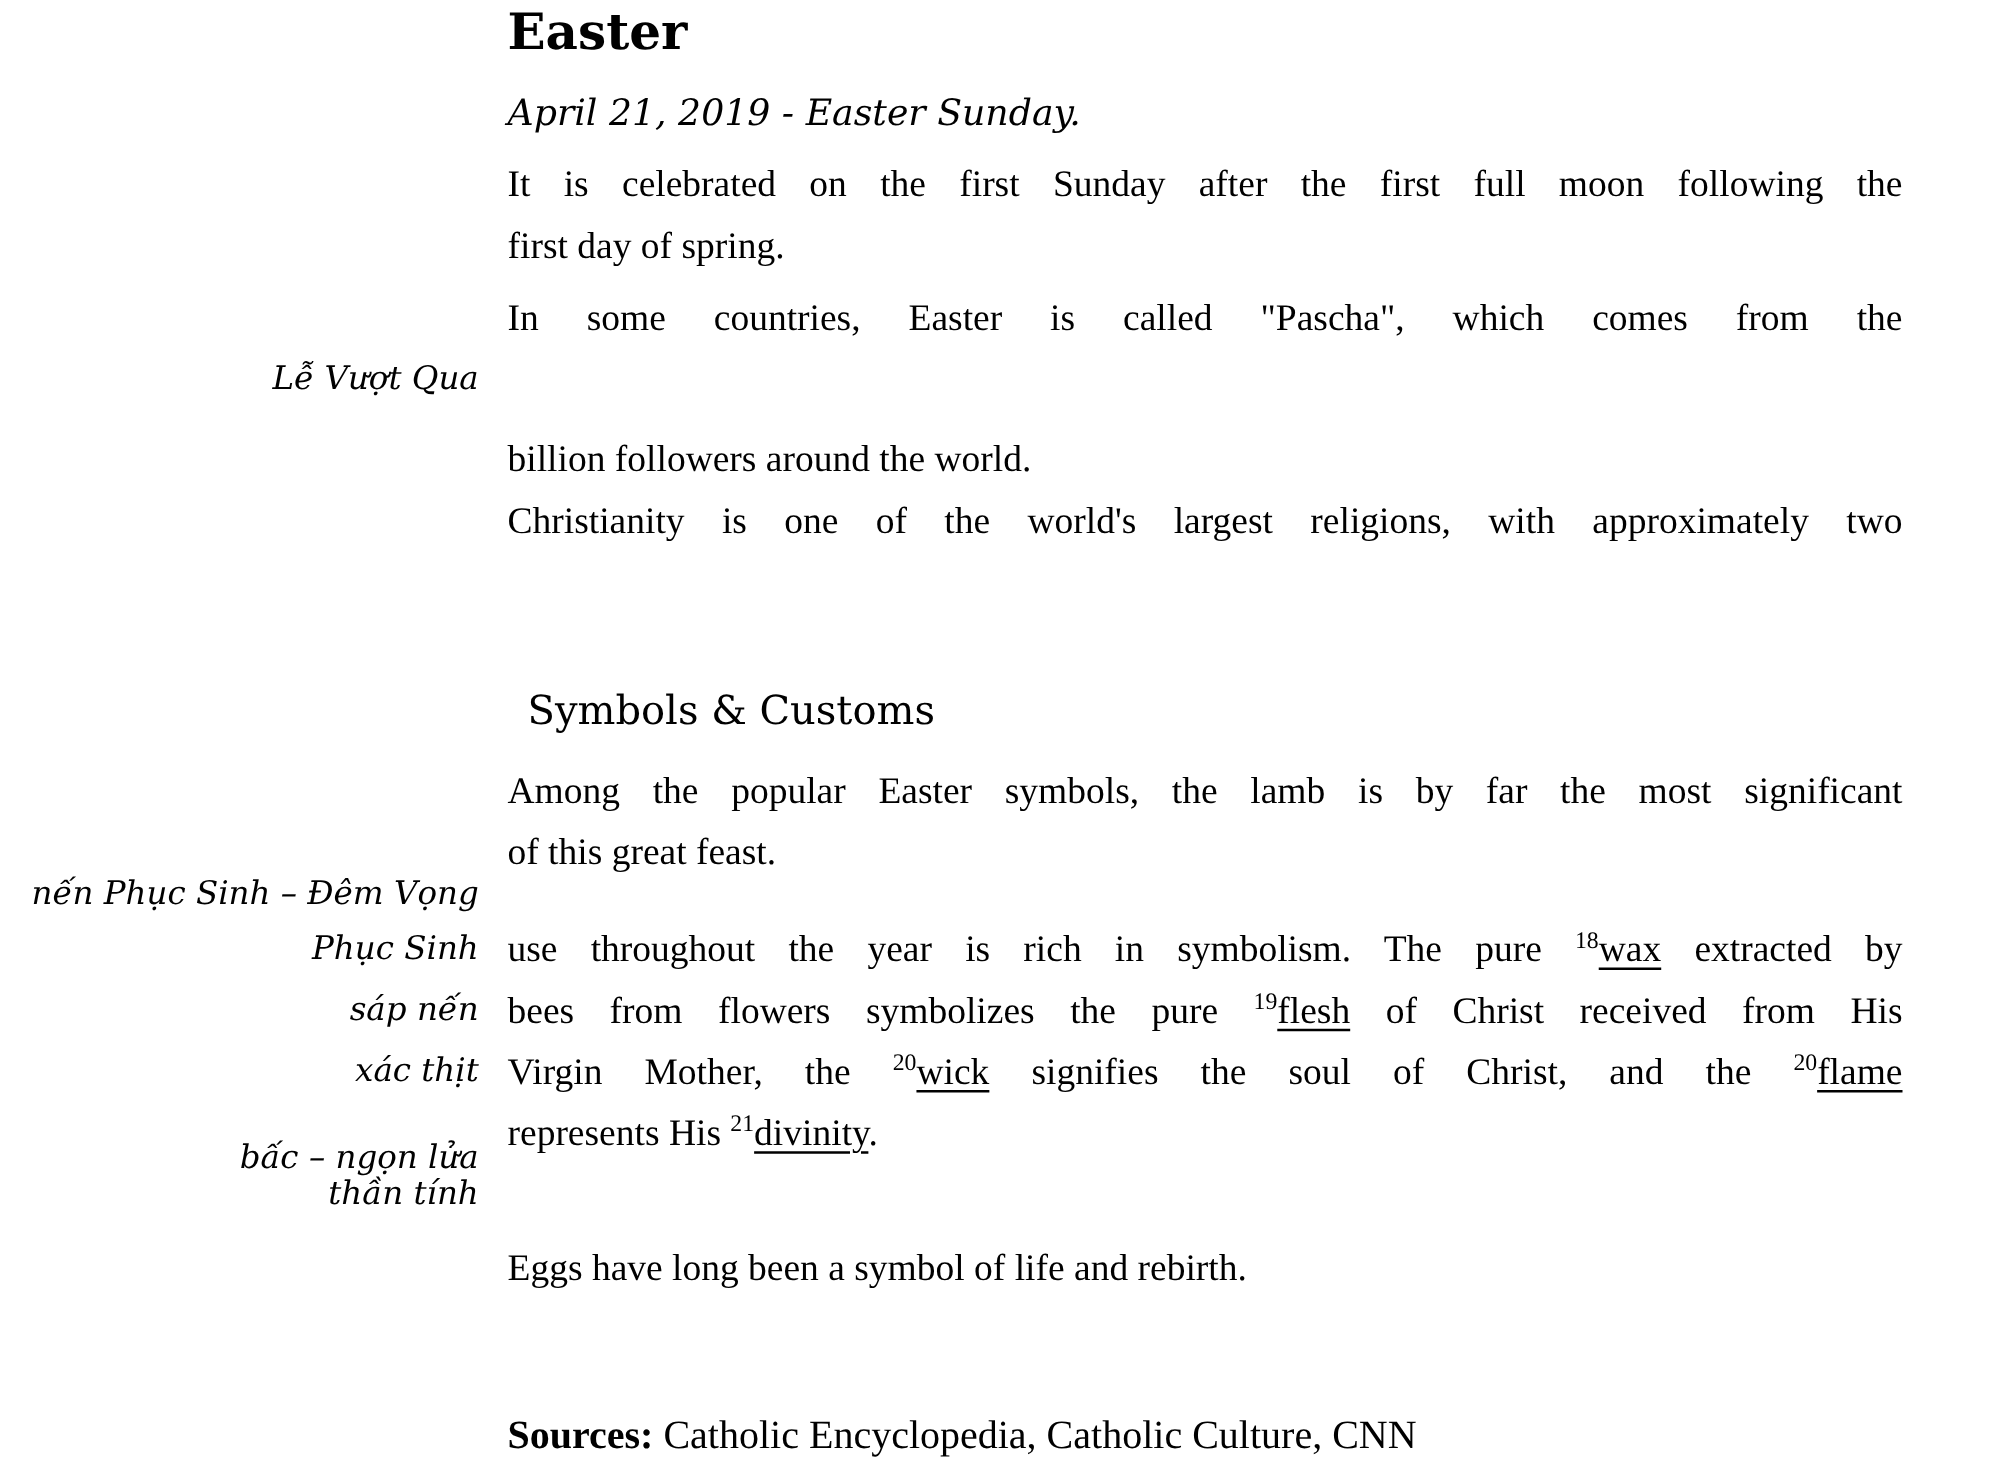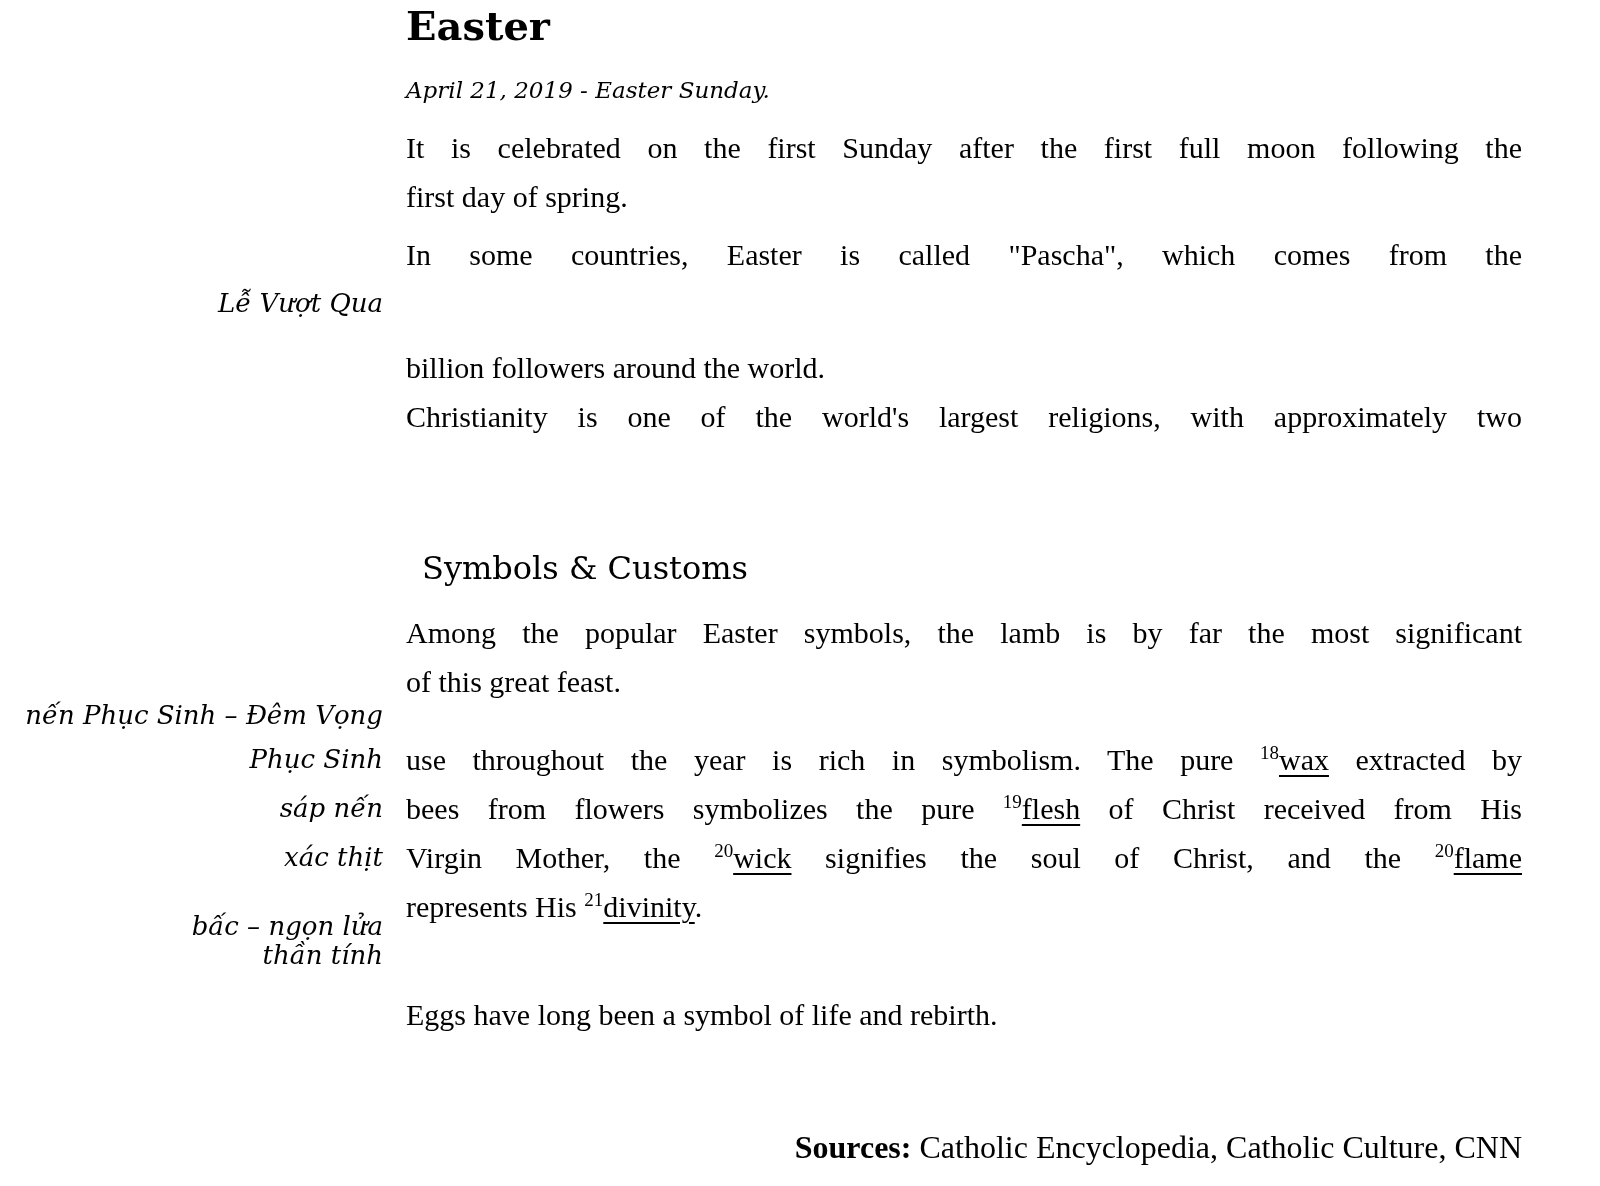--- a/index.html
+++ b/index.html
@@ -14,21 +14,21 @@
     position:absolute;left:406px;top:0;width:1116px;height:100%;
   }
   .doc-title{
     position:absolute;top:4px;left:0;margin:0;
     font-family:"DejaVu Serif","Liberation Serif",serif;
     font-size:40px;font-weight:bold;line-height:44px;
   }
   .subtitle{
     position:absolute;top:68px;left:0;margin:0;
     font-family:"DejaVu Serif","Liberation Serif",serif;
-    font-style:italic;font-size:23px;line-height:44px;
+    font-style:italic;font-size:29px;line-height:44px;
   }
   .section-heading{
     position:absolute;top:546px;left:16px;margin:0;
     font-family:"DejaVu Serif","Liberation Serif",serif;
     font-size:32px;font-weight:normal;line-height:44px;
   }
   .para{position:absolute;left:0;width:100%;}
   .line{
     font-size:30px;line-height:49px;
     text-align:justify;text-align-last:justify;
@@ -48,21 +48,21 @@
   }
   .note{
     position:absolute;right:1217px;
     font-family:"DejaVu Serif","Liberation Serif",serif;
     font-style:italic;font-size:26px;line-height:44px;
     text-align:right;white-space:nowrap;
   }
   .note-line{white-space:nowrap;}
   .footer{
     position:absolute;top:1124px;right:0;left:0;margin:0;
-    font-size:32px;line-height:46px;text-align:right;
+    font-size:32px;line-height:46px;
   }
   .footer b{font-weight:bold;}
 </style>
 </head>
 <body>
 
 <div class="page" style="background: rgb(255, 255, 255); color: rgb(0, 0, 0);">
   <div id="notes-host">
       <div class="note" style="top: 281px;">
         <div class="note-line">Lễ Vượt Qua</div>

